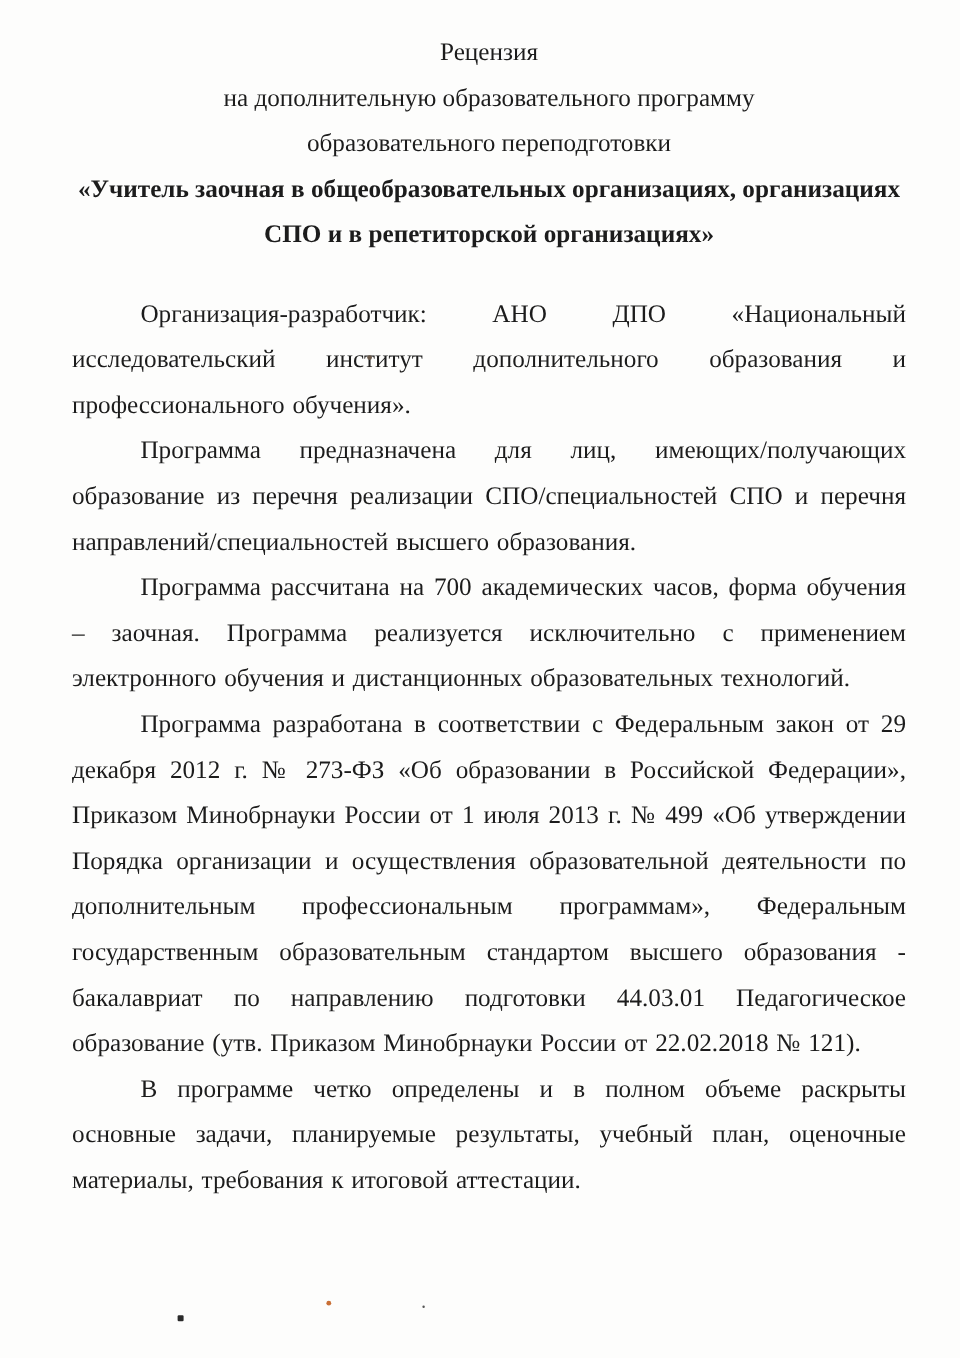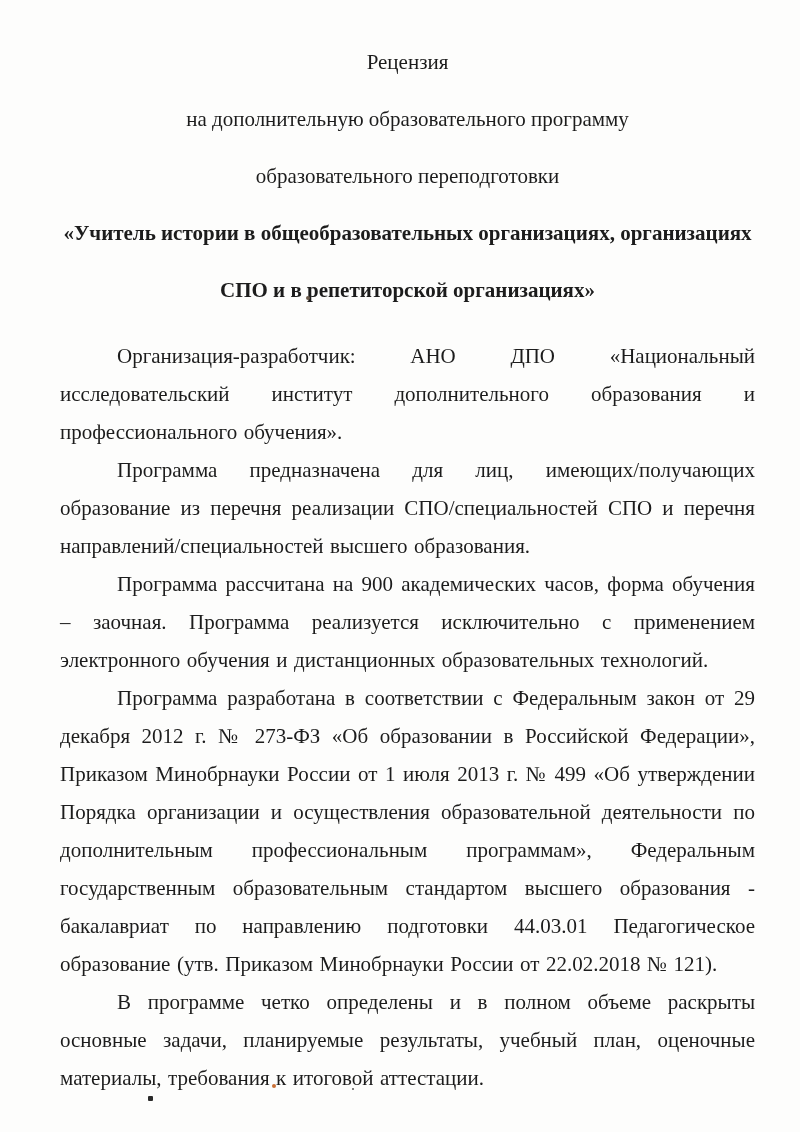--- a/index.html
+++ b/index.html
@@ -22,21 +22,20 @@
     font-family: "Liberation Serif", "DejaVu Serif", serif;
     font-size: 21px;
     line-height: 38px;
     color: #1c1c1c;
   }
   .doc-header {
     text-align: center;
   }
   .title-line {
     white-space: nowrap;
-    margin-top: 19px;
   }
   .title-line.bold {
     font-weight: bold;
   }
   .doc-body {
     margin-top: 28px;
     text-align: justify;
     word-spacing: 0.06em;
   }
   .para {
@@ -55,28 +54,28 @@
 </style>
 </head>
 <body>
 
 <div class="page">
 
   <div class="doc-header">
     <div class="title-line">Рецензия</div>
     <div class="title-line">на дополнительную образовательного программу</div>
     <div class="title-line">образовательного переподготовки</div>
-    <div class="title-line bold">«Учитель истории в общеобразовательных организациях, организациях</div>
+    <div class="title-line bold">«Учитель заочная в общеобразовательных организациях, организациях</div>
     <div class="title-line bold">СПО и в репетиторской организациях»</div>
   </div>
 
   <div class="doc-body">
     <p class="para">Организация-разработчик: АНО ДПО «Национальный исследовательский институт дополнительного образования и профессионального обучения».</p>
     <p class="para">Программа предназначена для лиц, имеющих/получающих образование из перечня реализации СПО/специальностей СПО и перечня направлений/специальностей высшего образования.</p>
-    <p class="para">Программа рассчитана на 900 академических часов, форма обучения – заочная. Программа реализуется исключительно с применением электронного обучения и дистанционных образовательных технологий.</p>
+    <p class="para">Программа рассчитана на 700 академических часов, форма обучения – заочная. Программа реализуется исключительно с применением электронного обучения и дистанционных образовательных технологий.</p>
     <p class="para">Программа разработана в соответствии с Федеральным закон от 29 декабря 2012 г. № 273-ФЗ «Об образовании в Российской Федерации», Приказом Минобрнауки России от 1 июля 2013 г. № 499 «Об утверждении Порядка организации и осуществления образовательной деятельности по дополнительным профессиональным программам», Федеральным государственным образовательным стандартом высшего образования - бакалавриат по направлению подготовки 44.03.01 Педагогическое образование (утв. Приказом Минобрнауки России от 22.02.2018 № 121).</p>
     <p class="para">В программе четко определены и в полном объеме раскрыты основные задачи, планируемые результаты, учебный план, оценочные материалы, требования к итоговой аттестации.</p>
   </div>
 
   <div class="speck speck-1"></div>
   <div class="speck speck-2"></div>
   <div class="speck speck-3"></div>
   <div class="speck speck-4"></div>
 
 </div>

